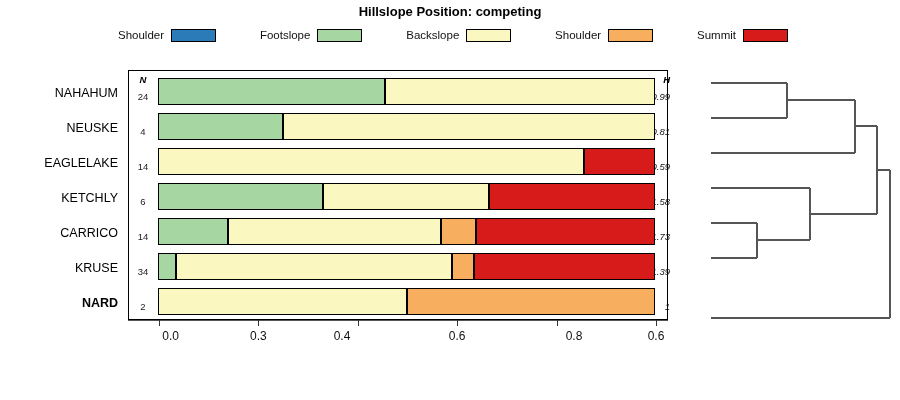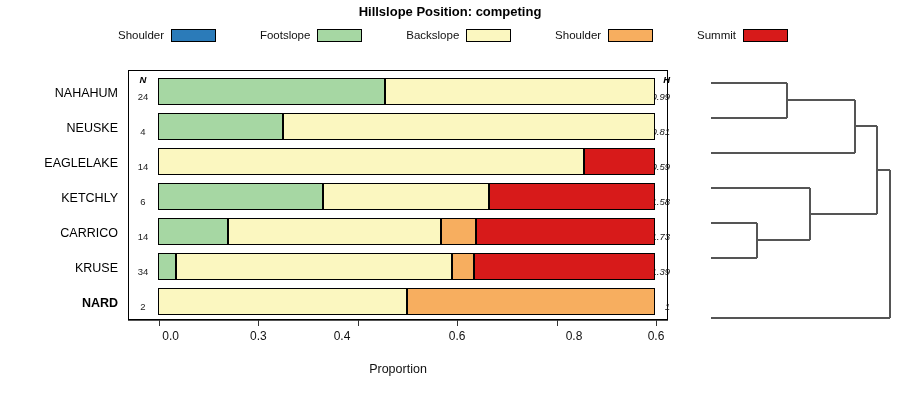--- a/index.html
+++ b/index.html
@@ -195,21 +195,20 @@
       <div class="xticklab" style="left: 130.4px;">0.3</div>
       <div class="xtick" style="left: 229.8px;"></div>
       <div class="xticklab" style="left: 214px;">0.4</div>
       <div class="xtick" style="left: 329.2px;"></div>
       <div class="xticklab" style="left: 329.2px;">0.6</div>
       <div class="xtick" style="left: 428.6px;"></div>
       <div class="xticklab" style="left: 446px;">0.8</div>
       <div class="xtick" style="left: 528px;"></div>
       <div class="xticklab" style="left: 528px;">0.6</div>
     </div>
-  <div class="xtitle">Proportion</div>
 
   <div class="dendro">
     <svg width="200" height="280" viewBox="0 0 200 280">
       <g fill="none" stroke="#555" stroke-width="1.2" shape-rendering="crispEdges">
 
         <path d="M11,23 H87"></path>
         <path d="M11,58 H87"></path>
         <path d="M87,23 V58"></path>
         <path d="M87,40 H155"></path>
         <path d="M11,93 H155"></path>

